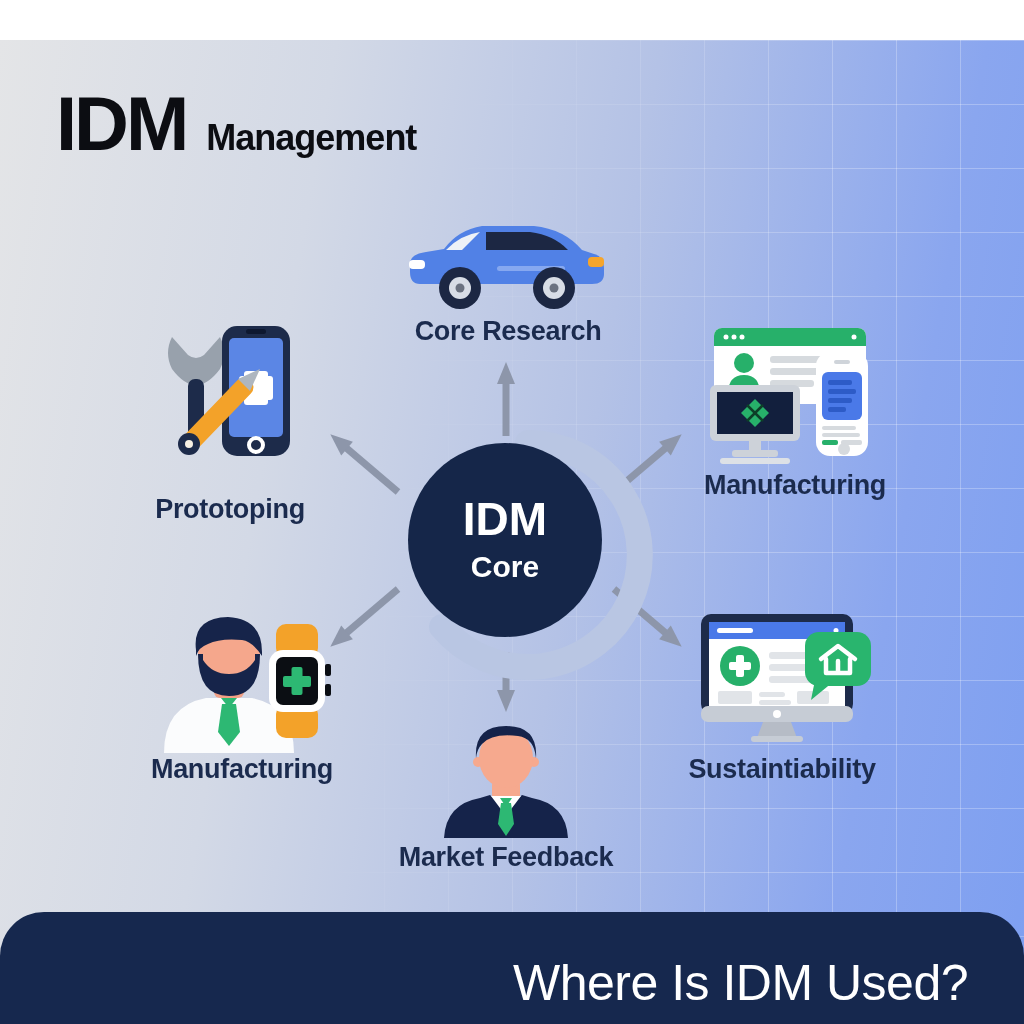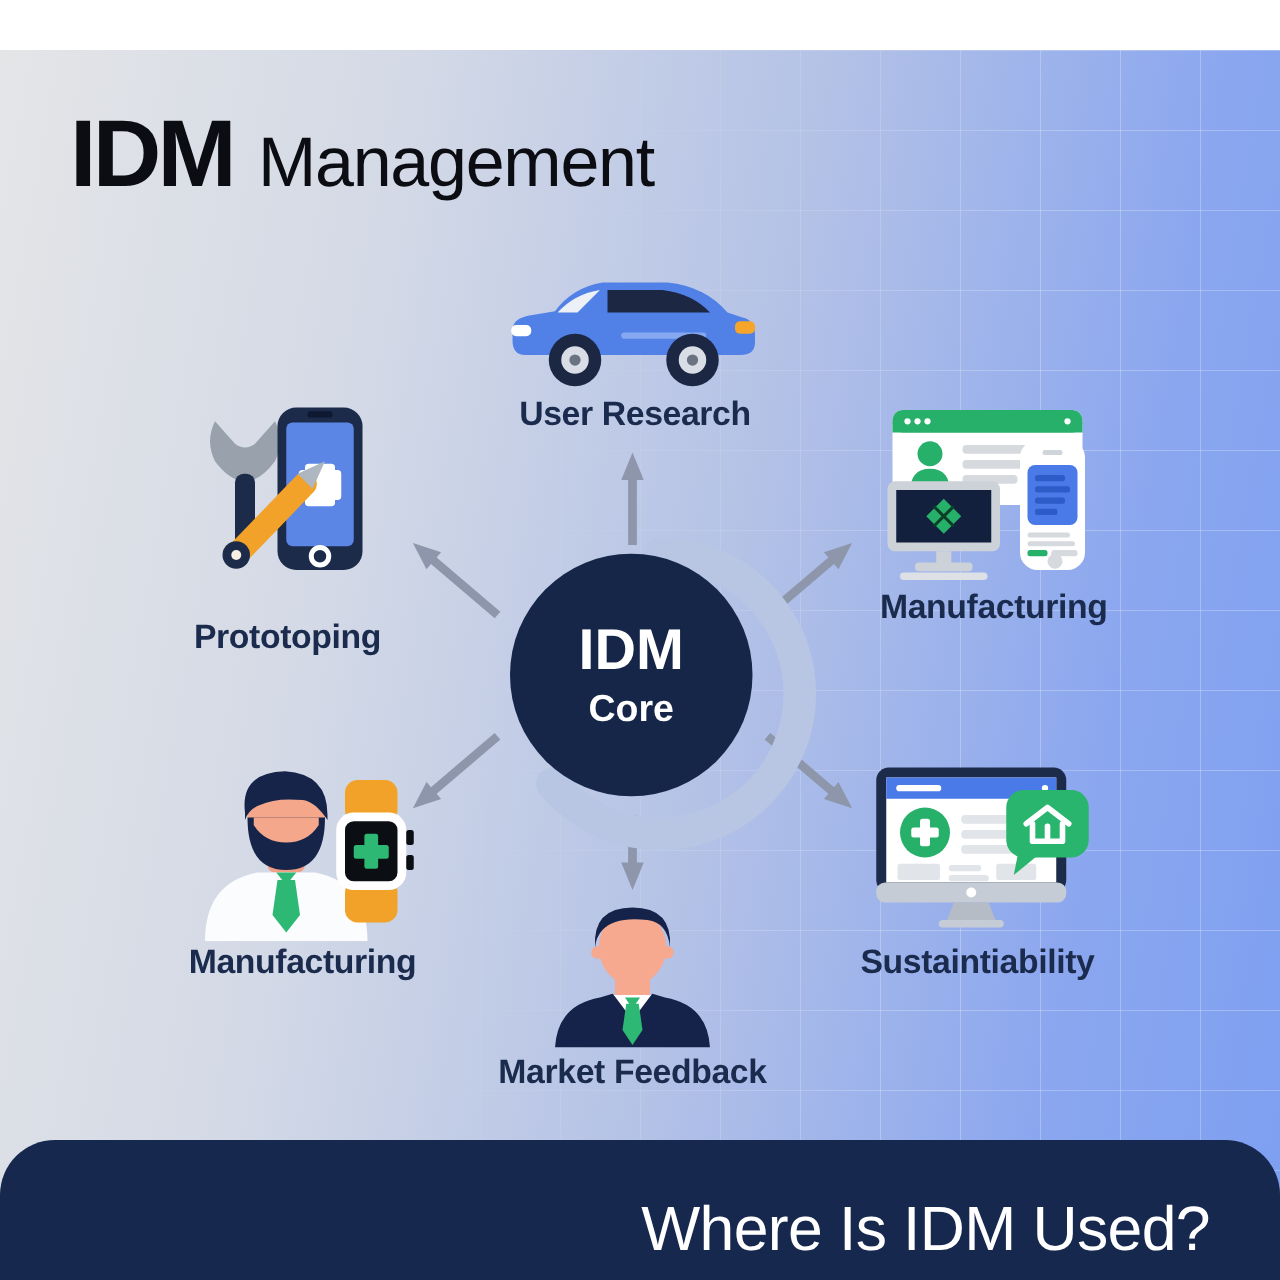--- a/index.html
+++ b/index.html
@@ -13,21 +13,21 @@
     position:absolute;inset:0;pointer-events:none;
     background-image:
       linear-gradient(rgba(255,255,255,.28) 1px,transparent 1px),
       linear-gradient(90deg,rgba(255,255,255,.28) 1px,transparent 1px);
     background-size:64px 64px;
     -webkit-mask-image:linear-gradient(100deg,transparent 38%,rgba(0,0,0,.95) 72%);
     mask-image:linear-gradient(100deg,transparent 38%,rgba(0,0,0,.95) 72%);
   }
   .title{position:absolute;left:56px;top:46px;display:flex;align-items:baseline;gap:20px;color:#0c0d12;}
   .title .brand{font-size:76px;font-weight:900;letter-spacing:-3px;line-height:1;}
-  .title .sub{font-size:56px;font-weight:400;letter-spacing:-1px;}
+  .title .sub{font-size:36px;font-weight:700;letter-spacing:-1px;}
   .label{position:absolute;width:320px;text-align:center;font-size:27px;font-weight:800;color:#1b2b4e;letter-spacing:-.3px;}
   .abs{position:absolute;}
   .banner{
     position:absolute;left:0;top:872px;width:1024px;height:152px;
     background:#16284e;border-radius:44px 44px 0 0;
   }
   .banner .question{
     position:absolute;right:56px;top:42px;color:#ffffff;
     font-size:50px;font-weight:400;letter-spacing:-.5px;
   }
@@ -74,21 +74,21 @@
     <rect x="95" y="54" width="68" height="5" rx="2.5" fill="#86a8f0"></rect>
     <rect x="7" y="48" width="16" height="9" rx="4" fill="#ffffff"></rect>
     <rect x="186" y="45" width="16" height="10" rx="4" fill="#f6a52b"></rect>
     <circle cx="58" cy="76" r="21" fill="#1c2743"></circle>
       <circle cx="58" cy="76" r="11" fill="#d8dde6"></circle>
       <circle cx="58" cy="76" r="4.5" fill="#6b7280"></circle>
     <circle cx="152" cy="76" r="21" fill="#1c2743"></circle>
       <circle cx="152" cy="76" r="11" fill="#d8dde6"></circle>
       <circle cx="152" cy="76" r="4.5" fill="#6b7280"></circle>
   </svg>
-  <div class="label" style="left:348px;top:276px">User Research</div>
+  <div class="label" style="left:348px;top:276px">Core Research</div>
 
   <svg class="abs" style="left:700px;top:278px" width="180" height="150" viewBox="0 0 180 150">
     <rect x="14" y="10" width="152" height="76" rx="8" fill="#ffffff"></rect>
     <rect x="14" y="10" width="152" height="18" rx="8" fill="#27b06a"></rect>
       <rect x="14" y="20" width="152" height="8" fill="#27b06a"></rect>
     <circle cx="26" cy="19" r="2.5" fill="#ffffff"></circle>
       <circle cx="34" cy="19" r="2.5" fill="#ffffff"></circle>
       <circle cx="42" cy="19" r="2.5" fill="#ffffff"></circle>
       <circle cx="154" cy="19" r="2.5" fill="#ffffff"></circle>
     <circle cx="44" cy="45" r="10" fill="#27b06a"></circle>

